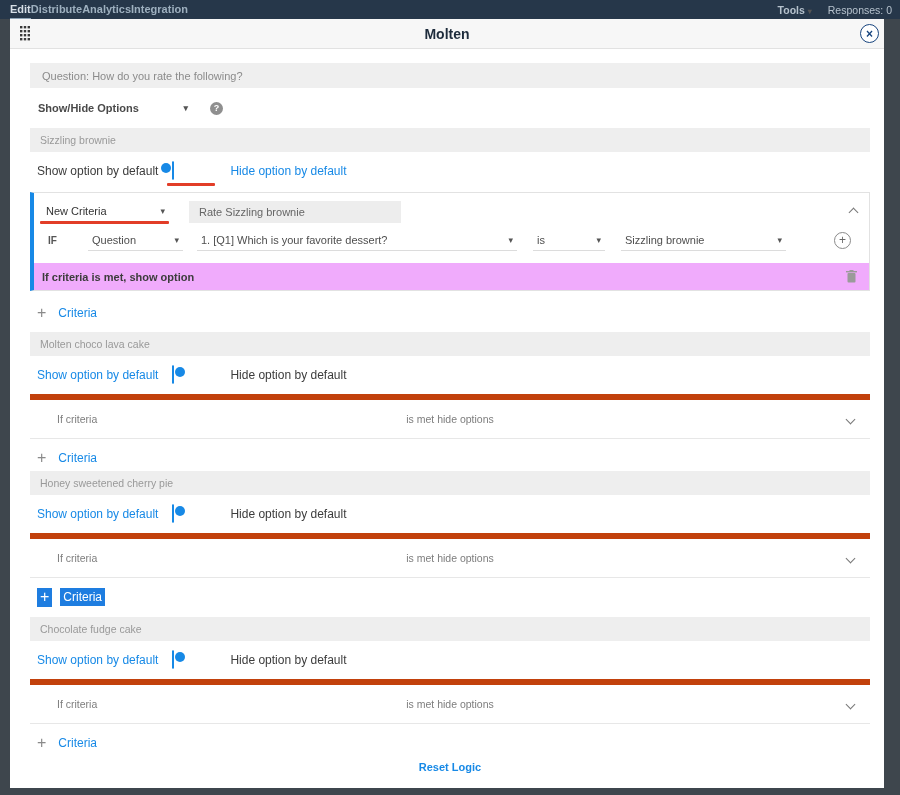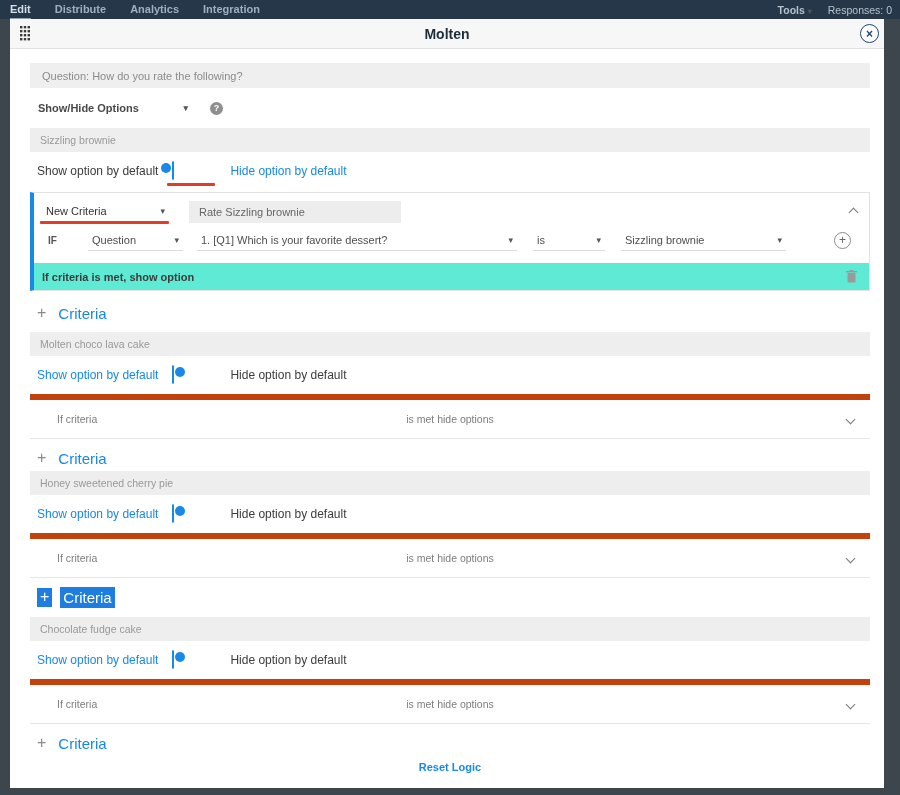--- a/index.html
+++ b/index.html
@@ -7,21 +7,21 @@
   body {
     font-family: "Liberation Sans", sans-serif;
     background:#3e464d;
     position:relative;
     overflow:hidden;
   }
   
   .topnav {
     position:absolute; top:0; left:0; width:900px; height:19px;
     background:#26374a; display:flex; align-items:center;
-    padding:0 8px 0 10px; gap:24px;
+    padding:0 8px 0 10px; 
   }
   .topnav .nav-item {
     font-size:11px; font-weight:bold; color:#9eb0bf; cursor:pointer; line-height:17px;
   }
   .topnav .nav-item.active {
     color:#d7dfe7; border-bottom:1px solid #8fa5b8;
   }
   .topnav .right { margin-left:auto; display:flex; align-items:center; gap:16px; }
   .topnav .tools { font-size:10.5px; font-weight:bold; color:#b6c2cd; cursor:pointer;margin-left:44px; }
   .topnav .tools .caret { font-size:8px; }
@@ -123,29 +123,29 @@
   .dd-subject { width:95px; margin-left:16px; }
   .dd-question { width:320px; margin-left:14px; }
   .dd-operator { width:72px; margin-left:16px; }
   .dd-value { width:165px; margin-left:16px; }
   .plus-circle {
     margin-left:auto; margin-right:6px; width:17px; height:17px; border:1px solid #8a8a8a;
     border-radius:50%; display:flex; align-items:center; justify-content:center;
     font-size:12px; color:#666; cursor:pointer; line-height:1;
   }
   .card-result {
-    background:#5eead4; height:27px; display:flex; align-items:center;
+    background:#f0abfc; height:27px; display:flex; align-items:center;
     padding:0 12px 0 8px; font-size:11px; font-weight:bold; color:#3c3c3c;
   }
   .trash { margin-left:auto; cursor:pointer; display:flex; }
 
   
   .add-criteria { display:flex; align-items:center; padding-left:7px; height:18px; }
   .add-criteria .plus-glyph { font-size:16px; color:#8a8a8a; cursor:pointer; line-height:1; }
-  .add-criteria .add-label { font-size:15px; color:#1789e6; margin-left:12px; cursor:pointer; }
+  .add-criteria .add-label { font-size:12px; color:#1789e6; margin-left:12px; cursor:pointer; }
   .add-criteria.selected .plus-glyph { background:#1e7de0; color:#fff; padding:1px 3px 2px 3px; }
   .add-criteria.selected .add-label { background:#1e7de0; color:#fff; padding:2px 3px; margin-left:8px; }
   .ac-m13 { margin-top:13px; } .ac-m10 { margin-top:10px; }
 
   
   .collapsed-row {
     margin-top:6px; height:45px; flex:0 0 45px;
     border-top:6px solid #c2410c; border-bottom:1px solid #e7e7e7;
     display:flex; align-items:center; position:relative; padding:0 16px 0 27px;
     font-size:10.5px; color:#7d7d7d;

